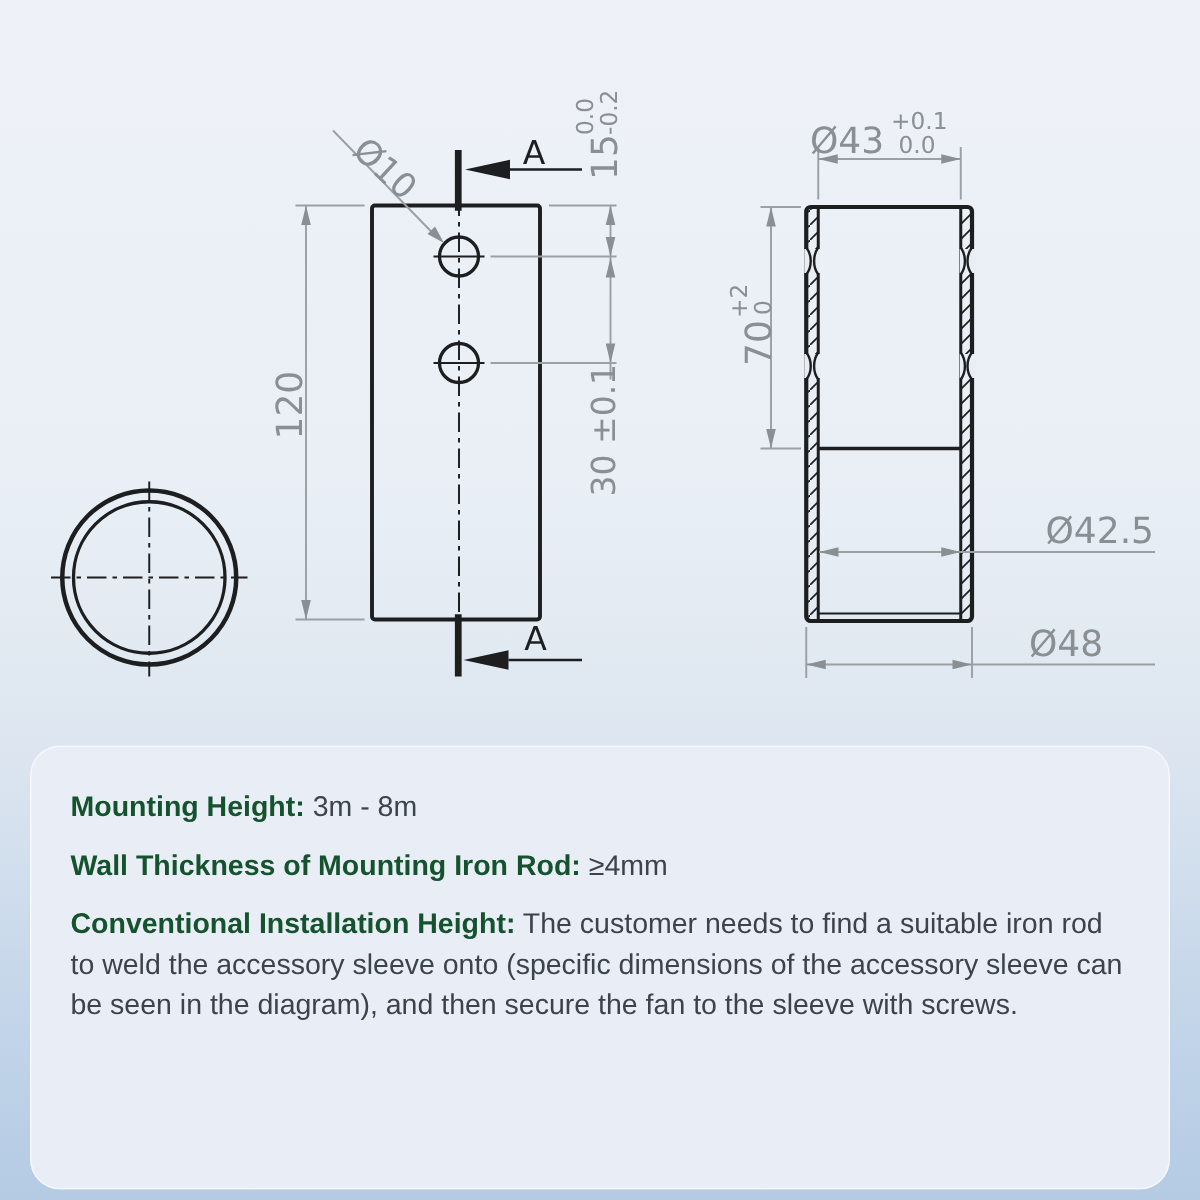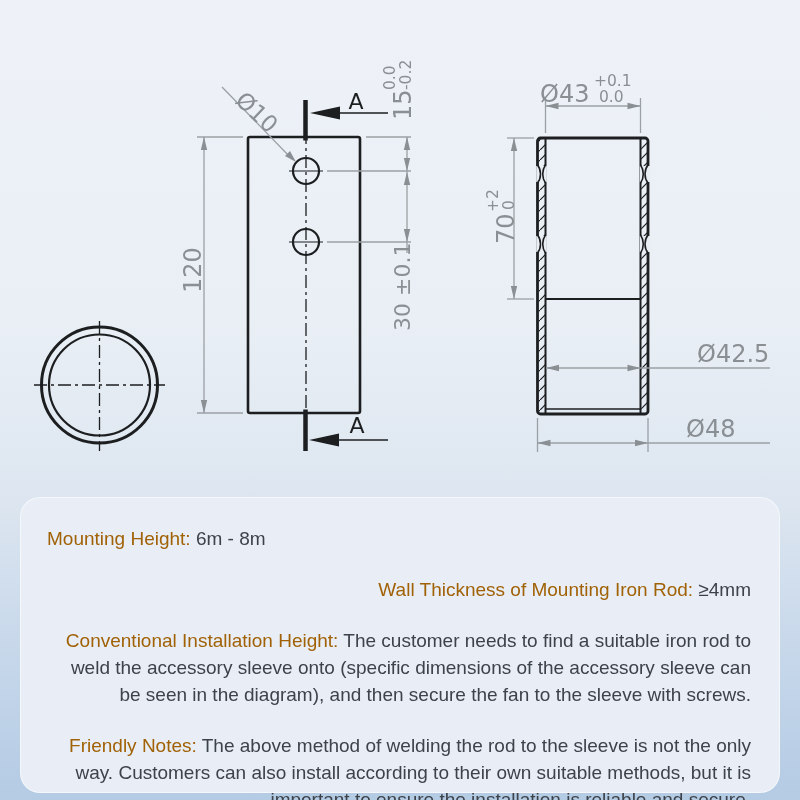--- a/index.html
+++ b/index.html
@@ -24,22 +24,22 @@
     position:absolute;left:20px;top:497px;width:760px;height:296px;
     box-sizing:border-box;
     background:#e9eef6;
     border:1px solid rgba(255,255,255,0.55);
     border-radius:20px;
     padding:27px 28px 0 26px;
     color:#3d434a;
     font-size:19px;line-height:27px;
   }
   .panel p{margin:0 0 0 0;}
-  .panel p + p{margin-top:24px;text-align:right;}
-  .lbl{color:#a16207;}
+  .panel p + p{margin-top:12px;}
+  .lbl{color:#14532d;font-weight:bold;}
 </style>
 </head>
 <body>
 
 <div class="page">
 
   <svg class="drawing" width="800" height="497" viewBox="0 0 800 497">
     <defs>
       <pattern id="hatch" width="10" height="10" patternUnits="userSpaceOnUse">
         <line x1="0" y1="10" x2="10" y2="0" stroke="#1c1e20" stroke-width="1.2"></line>
@@ -175,29 +175,25 @@
         <polygon points="537.5,443 550.5,439.8 550.5,446.2" class="dimarrow"></polygon>
         <polygon points="648,443 635,439.8 635,446.2" class="dimarrow"></polygon>
         <text x="686" y="437" class="dim">Ø48</text>
       </g>
     </g>
   </svg>
 
   <div class="panel">
     <p>
       <span class="lbl">Mounting Height:</span>
-      <span>6m - 8m</span>
+      <span>3m - 8m</span>
     </p>
     <p>
       <span class="lbl">Wall Thickness of Mounting Iron Rod:</span>
       <span>≥4mm</span>
     </p>
     <p>
       <span class="lbl">Conventional Installation Height:</span>
       <span>The customer needs to find a suitable iron rod to weld the accessory sleeve onto (specific dimensions of the accessory sleeve can be seen in the diagram), and then secure the fan to the sleeve with screws.</span>
     </p>
-    <p>
-      <span class="lbl">Friendly Notes:</span>
-      <span>The above method of welding the rod to the sleeve is not the only way. Customers can also install according to their own suitable methods, but it is important to ensure the installation is reliable and secure.</span>
-    </p>
   </div>
 
 </div>
 
 </body></html>

